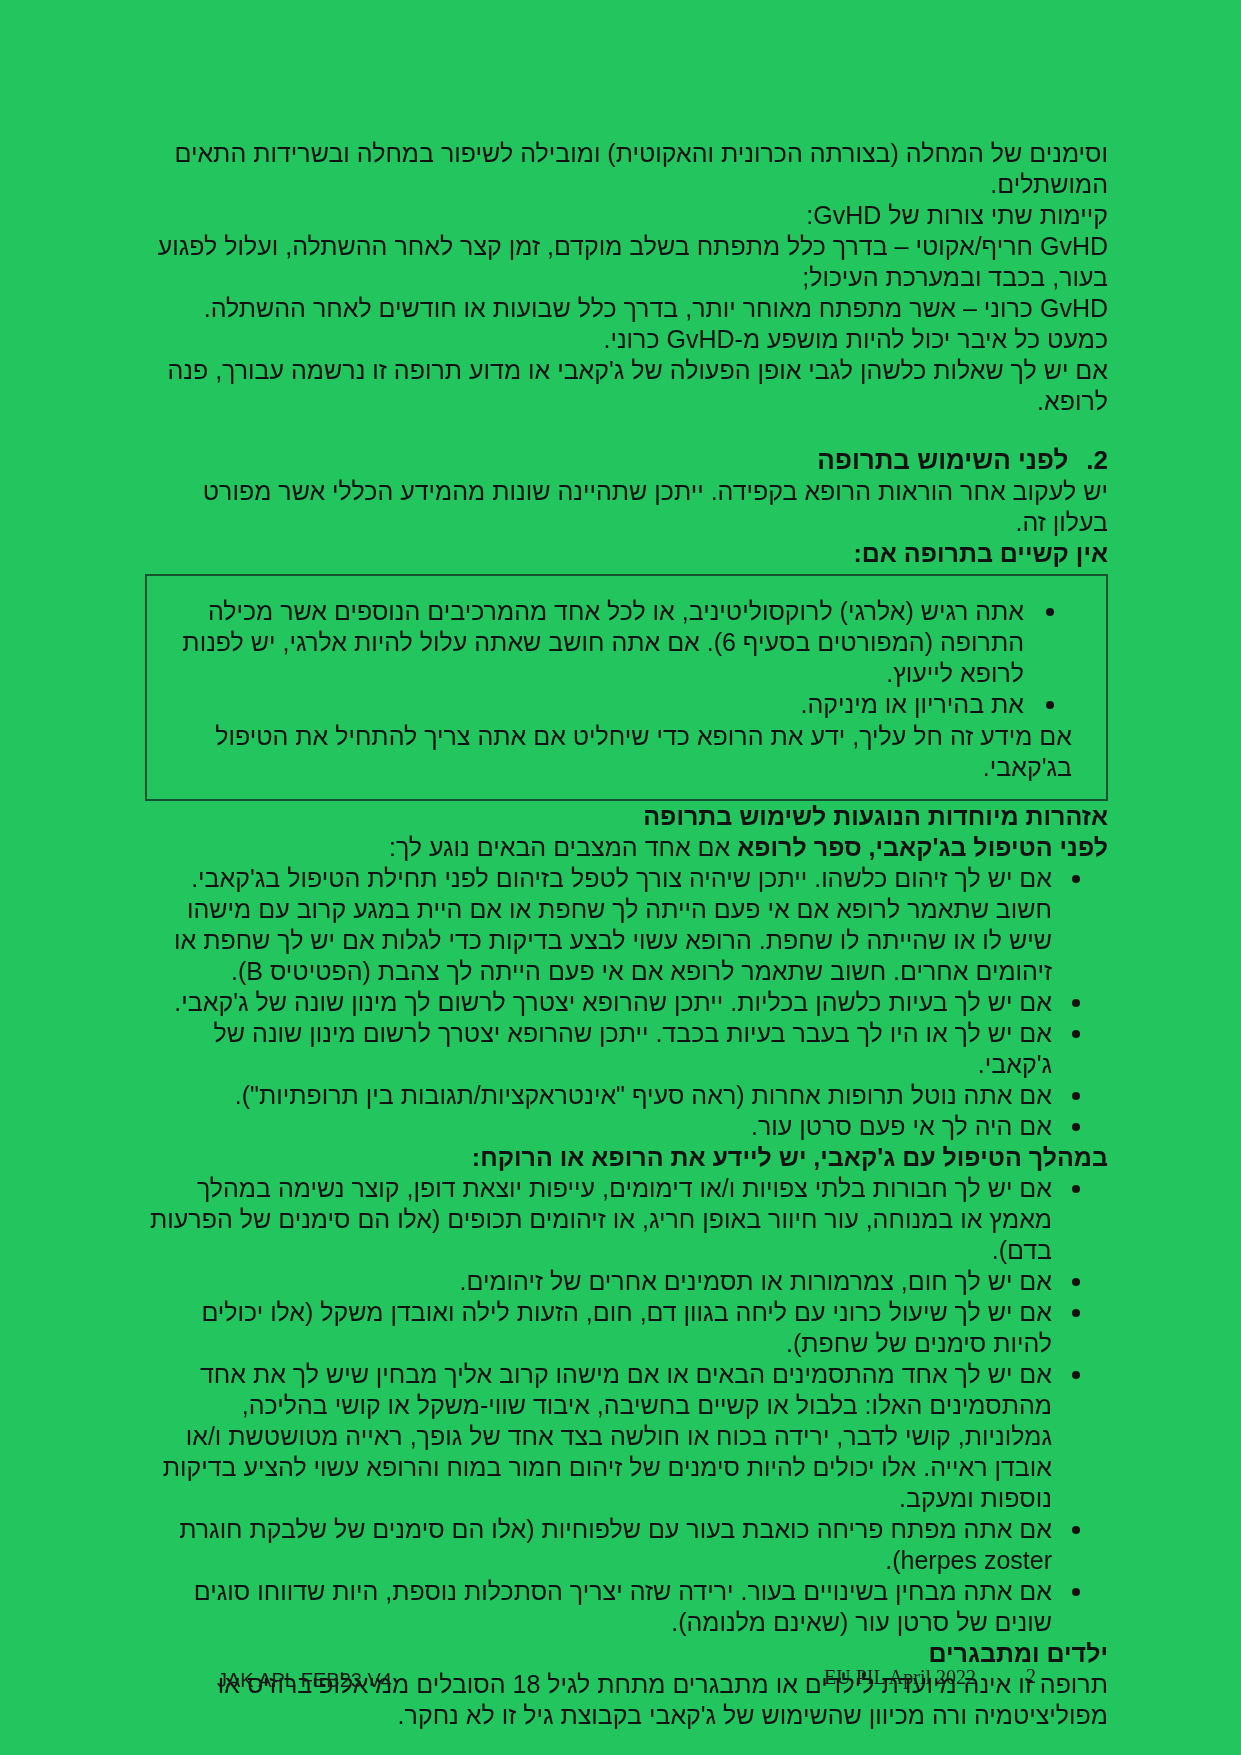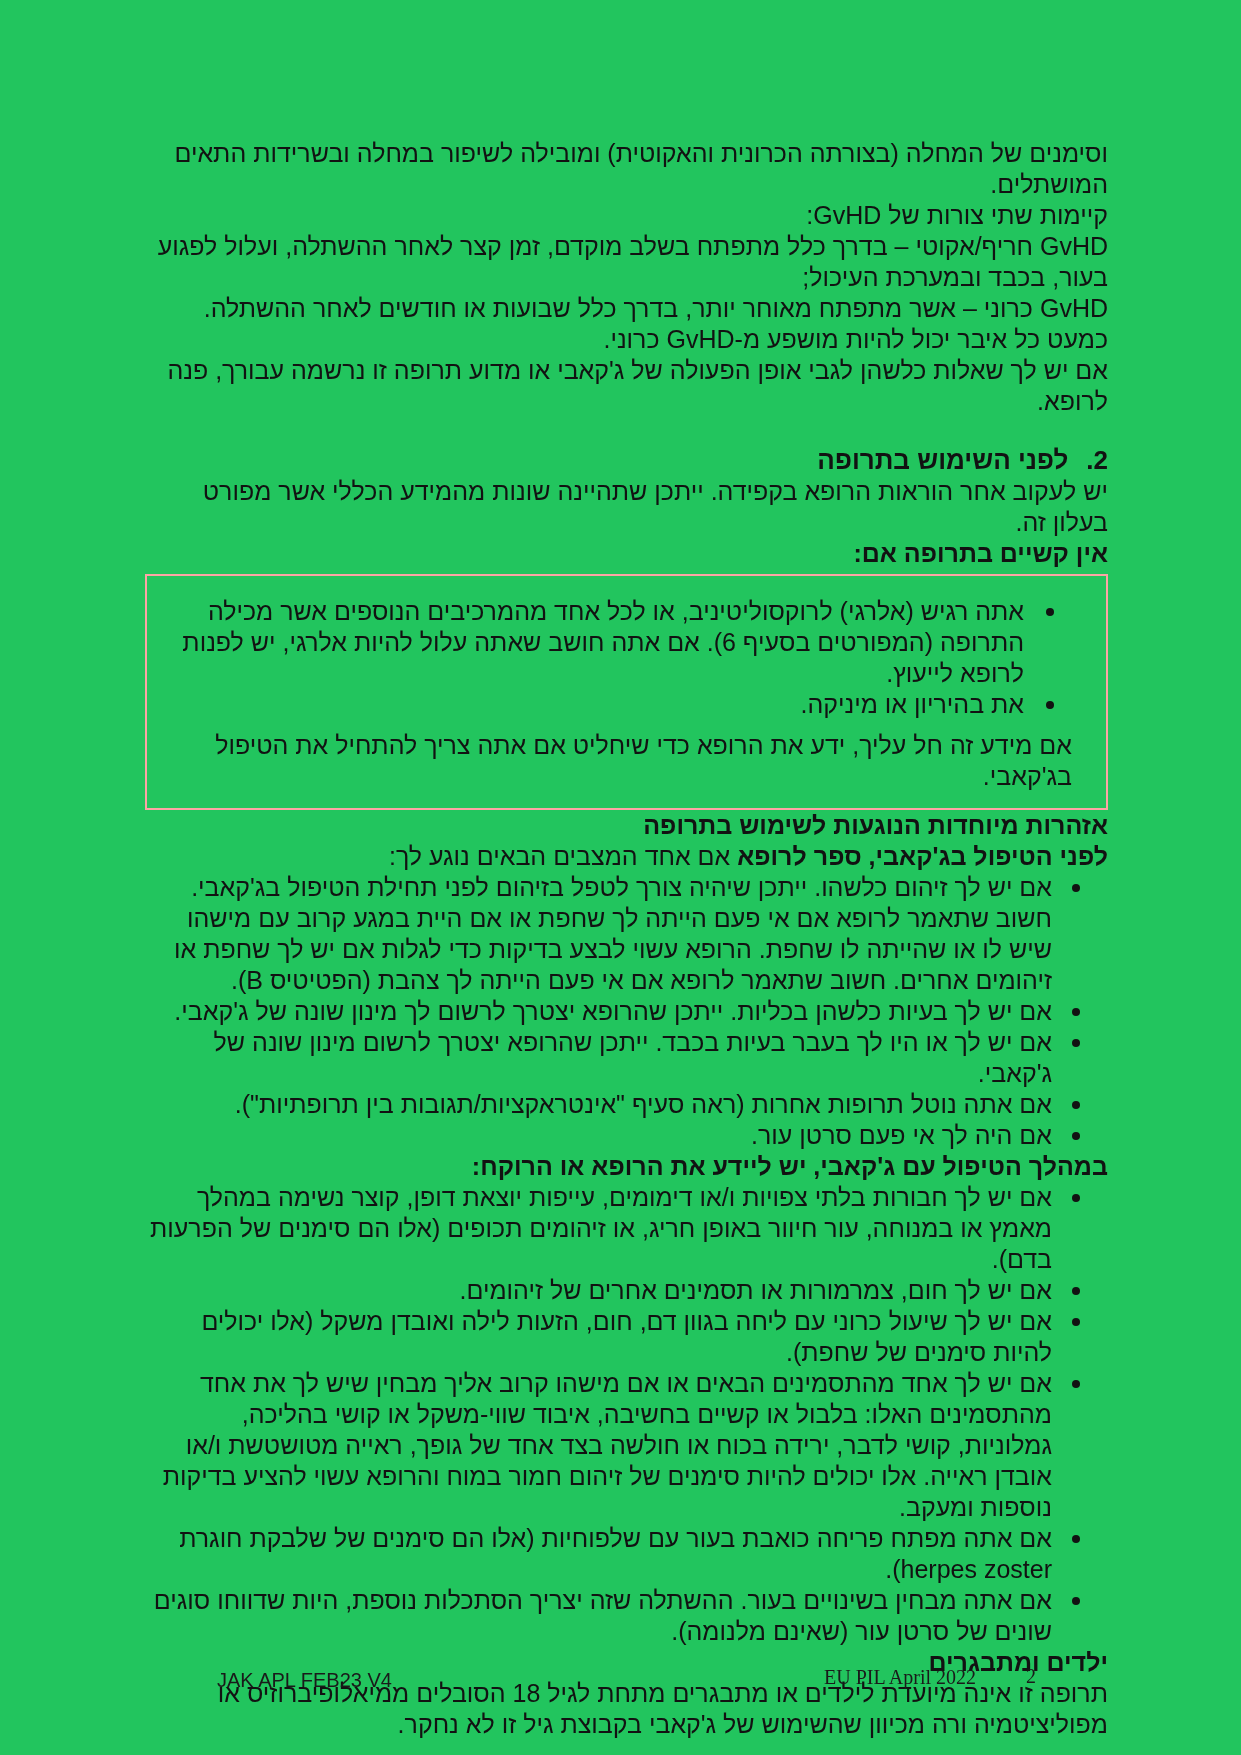--- a/index.html
+++ b/index.html
@@ -33,25 +33,25 @@
     font-weight: bold;
   }
   .section-heading .sec-title { margin-right: 18px; }
 
   .sub-heading { margin-top: 14px; font-weight: bold; }
   .sub-heading-lg { margin-top: 30px; font-weight: bold; }
   .mt-13 { margin-top: 13px; }
   .mt-15 { margin-top: 15px; }
 
   .warning-box {
-    border: 2px solid #fca5a5;
+    border: 2px solid #14532d;
     margin-top: 5px;
     padding: 20px 34px 16px 20px;
   }
-  .warning-box .box-note { margin-top: 10px; }
+  .warning-box .box-note { margin-top: 1px; }
 
   ul.blist { list-style: none; margin: 0; padding: 0; }
   ul.blist > li { position: relative; padding-right: 56px; }
   ul.blist > li::before {
     content: "";
     position: absolute;
     right: 28px;
     top: 12px;
     width: 8px;
     height: 8px;
@@ -125,21 +125,21 @@
       <li>אם היה לך אי פעם סרטן עור.</li>
     </ul>
 
     <p class="sub-heading mt-15">במהלך הטיפול עם ג'קאבי, יש ליידע את הרופא או הרוקח:</p>
     <ul class="blist">
       <li>אם יש לך חבורות בלתי צפויות ו/או דימומים, עייפות יוצאת דופן, קוצר נשימה במהלך מאמץ או במנוחה, עור חיוור באופן חריג, או זיהומים תכופים (אלו הם סימנים של הפרעות בדם).</li>
       <li>אם יש לך חום, צמרמורות או תסמינים אחרים של זיהומים.</li>
       <li>אם יש לך שיעול כרוני עם ליחה בגוון דם, חום, הזעות לילה ואובדן משקל (אלו יכולים להיות סימנים של שחפת).</li>
       <li>אם יש לך אחד מהתסמינים הבאים או אם מישהו קרוב אליך מבחין שיש לך את אחד מהתסמינים האלו: בלבול או קשיים בחשיבה, איבוד שווי-משקל או קושי בהליכה, גמלוניות, קושי לדבר, ירידה בכוח או חולשה בצד אחד של גופך, ראייה מטושטשת ו/או אובדן ראייה. אלו יכולים להיות סימנים של זיהום חמור במוח והרופא עשוי להציע בדיקות נוספות ומעקב.</li>
       <li>אם אתה מפתח פריחה כואבת בעור עם שלפוחיות (אלו הם סימנים של שלבקת חוגרת herpes zoster).</li>
-      <li>אם אתה מבחין בשינויים בעור. ההשתלה שזה יצריך הסתכלות נוספת, היות שדווחו סוגים שונים של סרטן עור (שאינם מלנומה).</li>
+      <li>אם אתה מבחין בשינויים בעור. ירידה שזה יצריך הסתכלות נוספת, היות שדווחו סוגים שונים של סרטן עור (שאינם מלנומה).</li>
     </ul>
 
     <p class="sub-heading mt-15">ילדים ומתבגרים</p>
     <p>תרופה זו אינה מיועדת לילדים או מתבגרים מתחת לגיל 18 הסובלים ממיאלופיברוזיס או מפוליציטמיה ורה מכיוון שהשימוש של ג'קאבי בקבוצת גיל זו לא נחקר.</p>
 
   </div>
 
   <div class="footer-left">JAK APL FEB23 V4</div>
   <div class="footer-right">EU PIL April 2022</div>
   <div class="footer-page">2</div>

